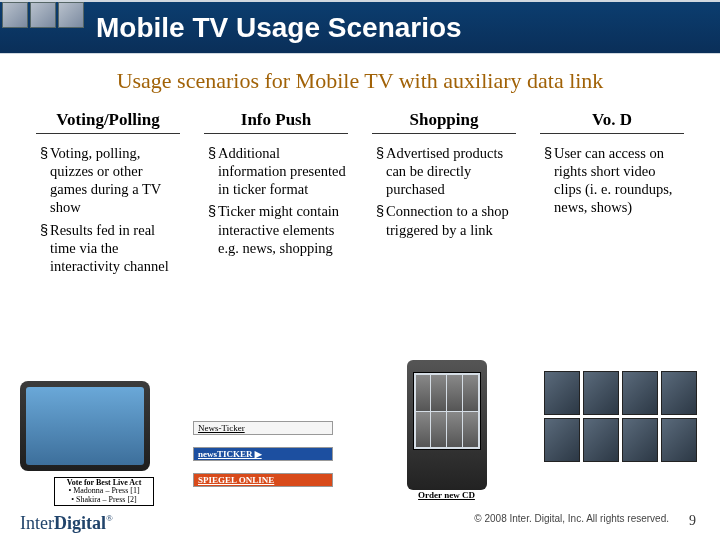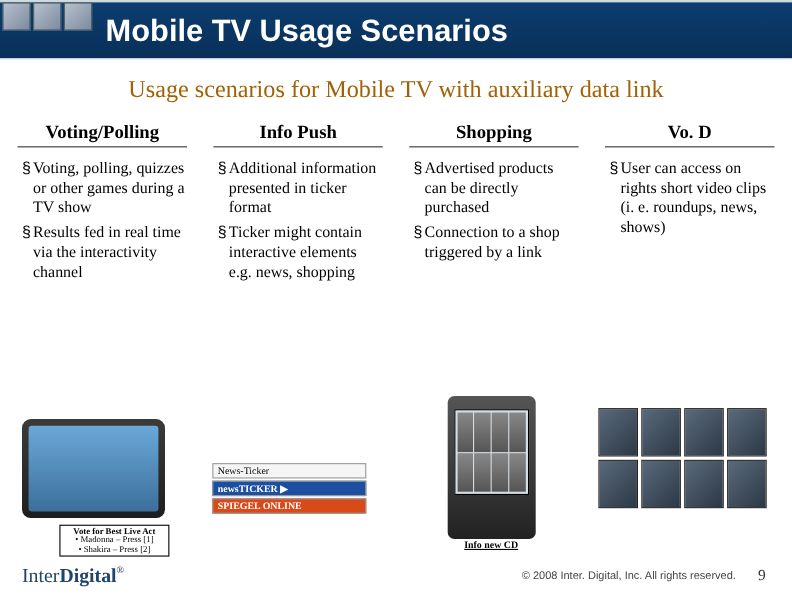--- a/index.html
+++ b/index.html
@@ -40,21 +40,21 @@
     border: 1px solid #566;
   }
   .subtitle {
     text-align: center;
     font-size: 22px;
     margin: 14px 0 16px;
     color: #a16207;
   }
   .cols {
     display: flex;
-    padding: 0 16px;
+    padding: 0 36px;
     gap: 24px;
   }
   .col {
     flex: 1 1 0;
     min-width: 0;
   }
   .col-head {
     font-weight: bold;
     text-align: center;
     font-size: 17px;
@@ -122,21 +122,22 @@
     flex-direction: column;
     font-size: 9px;
     margin-top: 40px;
   }
   .ticker-row {
     height: 14px;
     display: flex; align-items: center;
     border: 1px solid #999;
     padding: 0 4px;
     background: #f5f5f5;
-    margin-bottom: 2px;
+    margin-bottom: 12px;
+    text-decoration: underline;
   }
   .orange { background: #d84a1a; color: #fff; font-weight: bold; }
   .bluebar { background: #1c4fa0; color: #fff; font-weight: bold; }
 
   .phone {
     width: 80px;
     height: 130px;
     margin: 0 auto;
     background: linear-gradient(#555, #222);
     border-radius: 6px;
@@ -174,21 +175,20 @@
   }
   .vod-grid div {
     background: linear-gradient(135deg, #5a6a7b, #2c3845);
     border: 1px solid #222;
   }
 
   .footer {
     position: absolute;
     bottom: 6px; left: 0; right: 0;
     display: flex;
-    align-items: center;
     padding: 0 20px;
     font-size: 11px;
     font-family: Arial, sans-serif;
   }
   .logo {
     font-family: Georgia, "Times New Roman", serif;
     font-size: 18px;
     color: #21446b;
   }
   .logo .inter { font-weight: normal; }
@@ -295,21 +295,21 @@
             <div></div>
             <div></div>
             <div></div>
           <div></div>
             <div></div>
             <div></div>
             <div></div>
         </div>
       </div>
     </div>
-    <div class="order-label">Info new CD</div>
+    <div class="order-label">Order new CD</div>
   </div>
   <div>
     <div class="vod-grid">
       <div></div>
         <div></div>
         <div></div>
         <div></div>
       <div></div>
         <div></div>
         <div></div>

